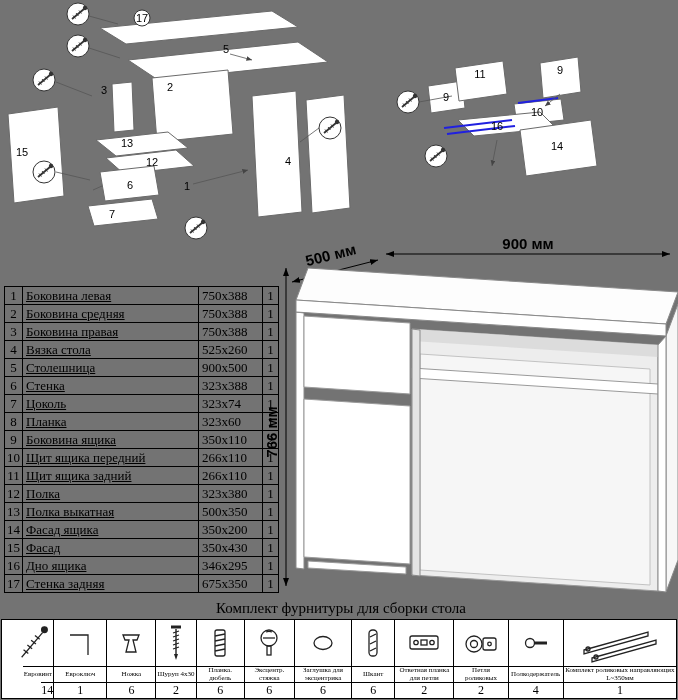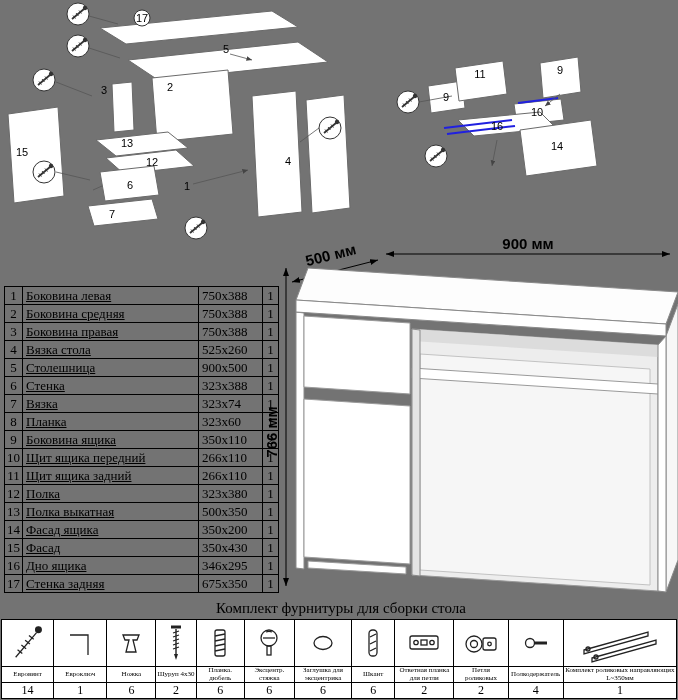--- a/index.html
+++ b/index.html
@@ -16,21 +16,21 @@
   .parts .c-num  { width:18px; text-align:center; padding:0; }
   .parts .c-name { width:176px;text-decoration:underline; }
   .parts .c-size { width:64px;margin-left:32px; }
   .parts .c-qty  { width:16px; text-align:center; padding:0; }
 
   .hw-title { position:absolute; top:600px; left:0; width:638px;
               text-align:center; font-size:15px;padding-left:44px; }
   .hw-table { position:absolute; top:619px; left:1px; width:676px; height:80px;
               display:flex; border:1px solid #000; background:#fff; }
   .hw-col  { display:flex; flex-direction:column; border-left:1px solid #000; flex:1 1 auto; }
-  .hw-col:first-child { border-left:none; }
+  .hw-col:first-child { border-left:none;align-items:flex-end; }
   .hw-icon { height:46px; display:flex; align-items:center; justify-content:center; }
   .hw-name { height:16px; border-top:1px solid #000; font-size:7px; line-height:1.05;
              display:flex; align-items:center; justify-content:center;
              text-align:center; padding:0 1px; overflow:hidden; }
   .hw-qty  { flex:1; border-top:1px solid #000; font-size:12px;
              display:flex; align-items:center; justify-content:center; }
 
   .dim { font-family:"Liberation Sans","DejaVu Sans",sans-serif; font-size:15px;
          font-weight:bold; fill:#000; }
   .lbl { font-family:"Liberation Sans","DejaVu Sans",sans-serif; font-size:11px; fill:#000; }
@@ -162,21 +162,21 @@
           <td class="c-qty">1</td>
         </tr>
       <tr>
           <td class="c-num">6</td>
           <td class="c-name">Стенка</td>
           <td class="c-size">323x388</td>
           <td class="c-qty">1</td>
         </tr>
       <tr>
           <td class="c-num">7</td>
-          <td class="c-name">Вязка</td>
+          <td class="c-name">Цоколь</td>
           <td class="c-size">323x74</td>
           <td class="c-qty">1</td>
         </tr>
       <tr>
           <td class="c-num">8</td>
           <td class="c-name">Планка</td>
           <td class="c-size">323x60</td>
           <td class="c-qty">1</td>
         </tr>
       <tr>

